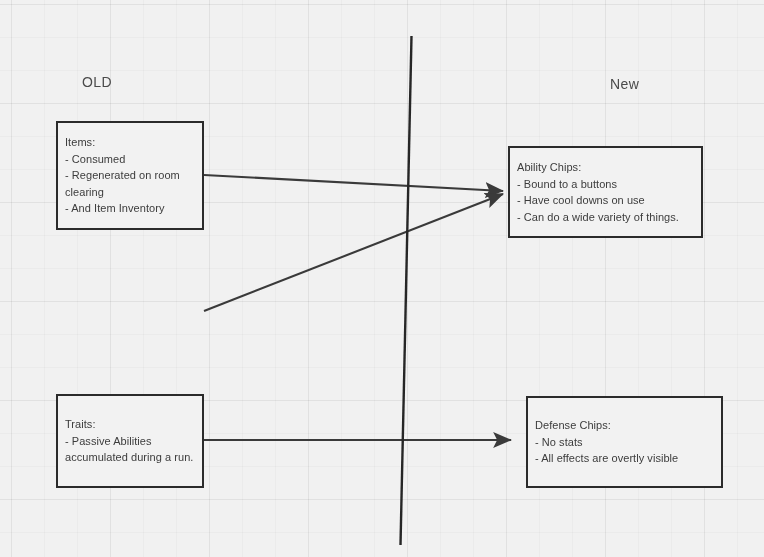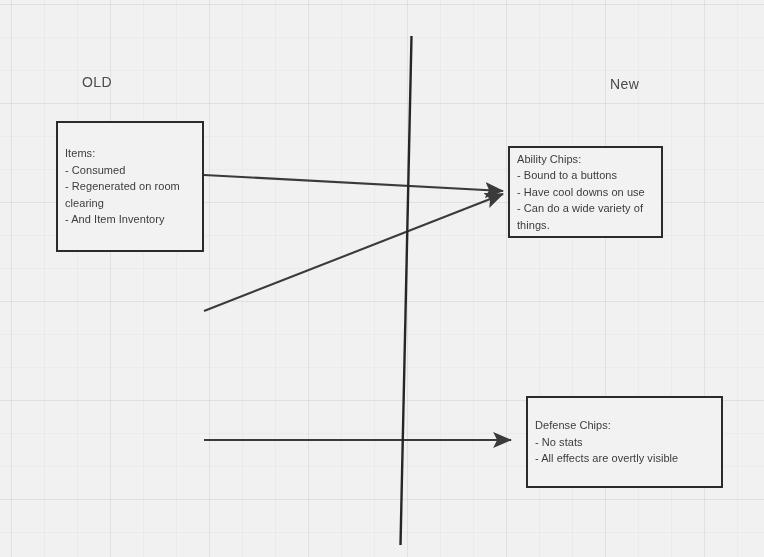--- a/index.html
+++ b/index.html
@@ -56,24 +56,24 @@
   }
 
   .node .node-text {
     color: #3c3c3c;
     font-size: 11px;
     line-height: 16.5px;
     white-space: pre-line;
     letter-spacing: 0.05px;
   }
 
-  #node-items        { left: 56px;  top: 121px; width: 148px; height: 131px; justify-content: flex-end; }
+  #node-items        { left: 56px;  top: 121px; width: 148px; height: 109px; justify-content: flex-end; }
   #node-weapons      { left: 56px;  top: 258px; width: 148px; height: 96px;  }
   #node-traits       { left: 56px;  top: 394px; width: 148px; height: 94px;  }
-  #node-ability-chips{ left: 508px; top: 146px; width: 155px; height: 92px;  }
+  #node-ability-chips{ left: 508px; top: 146px; width: 195px; height: 92px;  }
   #node-defense-chips{ left: 516px; top: 396px; width: 197px; height: 92px; margin-left: 10px;  }
 
   #edges {
     position: absolute;
     left: 0;
     top: 0;
     width: 764px;
     height: 557px;
     pointer-events: none;
   }
@@ -104,20 +104,24 @@
   <div class="heading" id="heading-new">New</div>
 
   <div class="node" id="node-items">
     <div class="node-text">Items:
 - Consumed
 - Regenerated on room clearing
 - And Item Inventory</div>
   </div>
 
 
+  <div class="node" id="node-traits">
+    <div class="node-text">Traits:
+- Passive Abilities accumulated during a run.</div>
+  </div>
 
   <div class="node" id="node-ability-chips">
     <div class="node-text">Ability Chips:
 - Bound to a buttons
 - Have cool downs on use
 - Can do a wide variety of things.</div>
   </div>
 
   <div class="node" id="node-defense-chips">
     <div class="node-text">Defense Chips:

